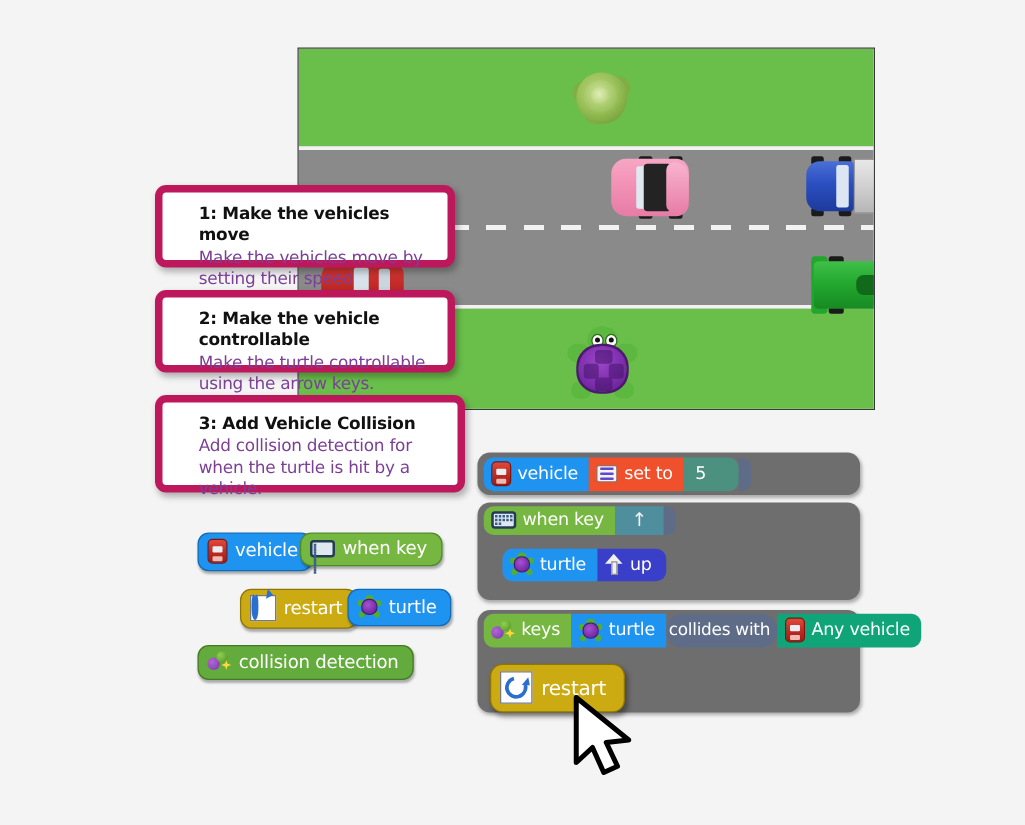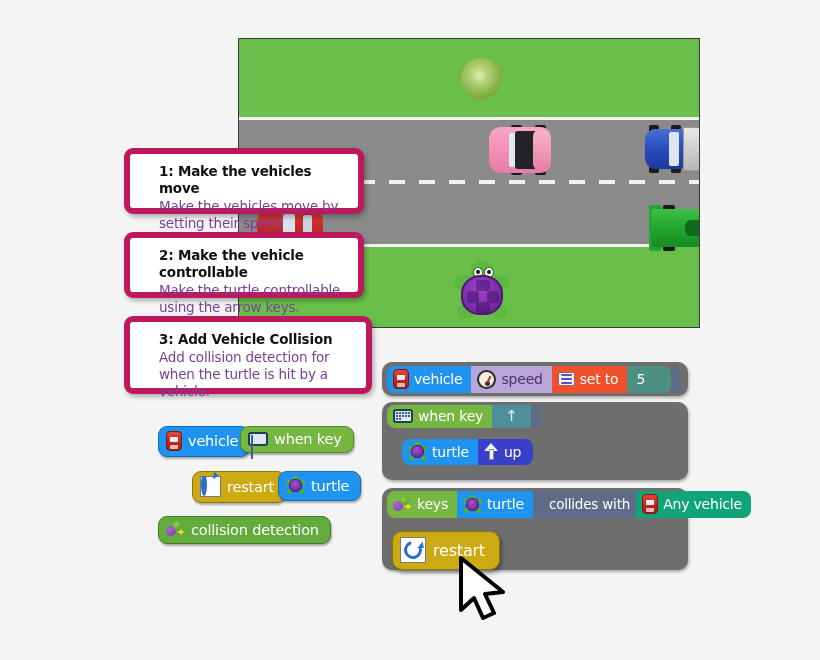--- a/index.html
+++ b/index.html
@@ -382,24 +382,20 @@
       <span class="sp"></span>
   </span>
   <span>collision detection</span>
 </div>
 
 <div class="stack" id="stack-1">
   <div class="row" style="left:5px;top:4px;">
     <span class="chip c-blue first">
       <span class="ico ico-car"></span>
       <span>vehicle</span>
-    </span>
-    <span class="chip c-purple">
-      <span class="ico ico-gauge"></span>
-      <span>speed</span>
     </span>
     <span class="chip c-orange">
       <span class="ico ico-eq">
           <i></i>
           <i></i>
           <i></i>
         </span>
       <span>set to</span>
     </span>
     <span class="chip c-teal last" style="padding-left:9px;min-width:44px;">
@@ -471,21 +467,21 @@
       <span class="ico ico-turtle">
         <span class="f f1"></span>
           <span class="f f2"></span>
           <span class="f f3"></span>
           <span class="f f4"></span>
         <span class="h"></span>
           <span class="s"></span>
       </span>
       <span>turtle</span>
     </span>
-    <span class="chip c-slate" style="padding:3px 6px 4px 16px;font-size:13.5px;">
+    <span class="chip c-slate" style="padding:3px 6px 4px 2px;font-size:13.5px;border-radius:13px;">
       <span>collides with</span>
     </span>
     <span class="chip c-seagreen last">
       <span class="ico ico-car"></span>
       <span>Any vehicle</span>
     </span>
   </div>
   <div class="inner-slot" style="left:14px;top:32px;width:284px;height:44px;"></div>
 </div>
 

